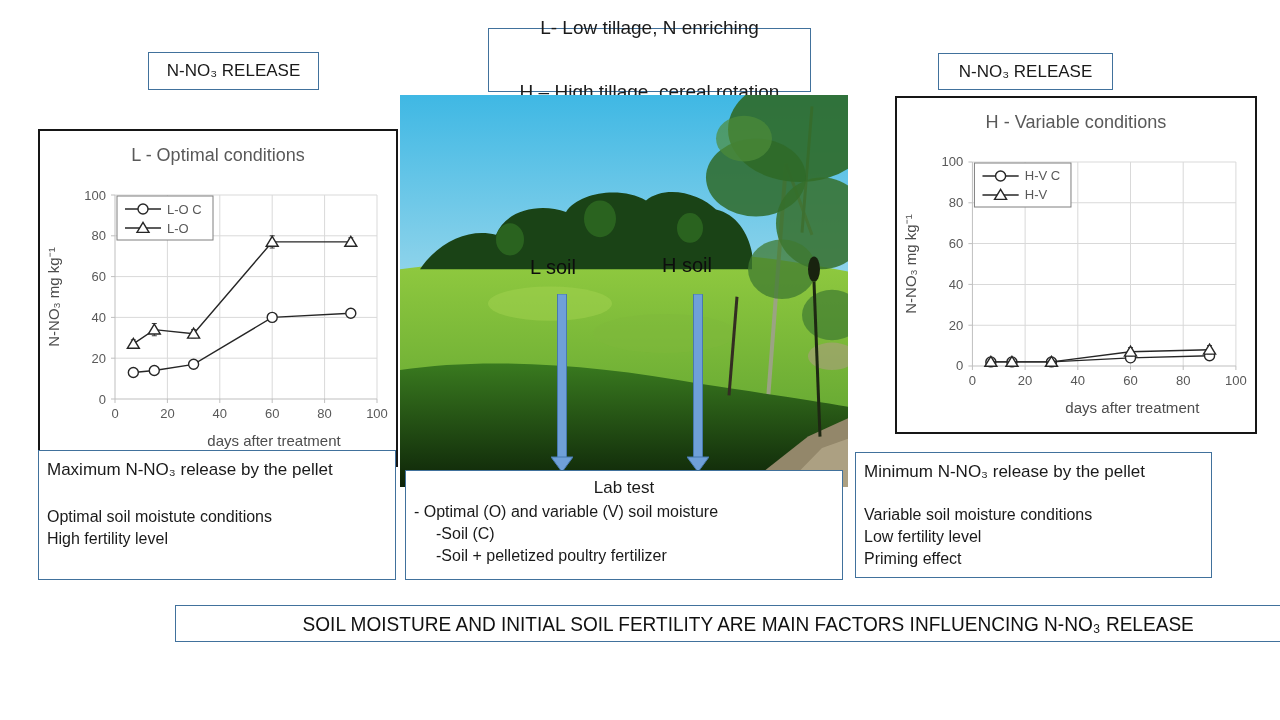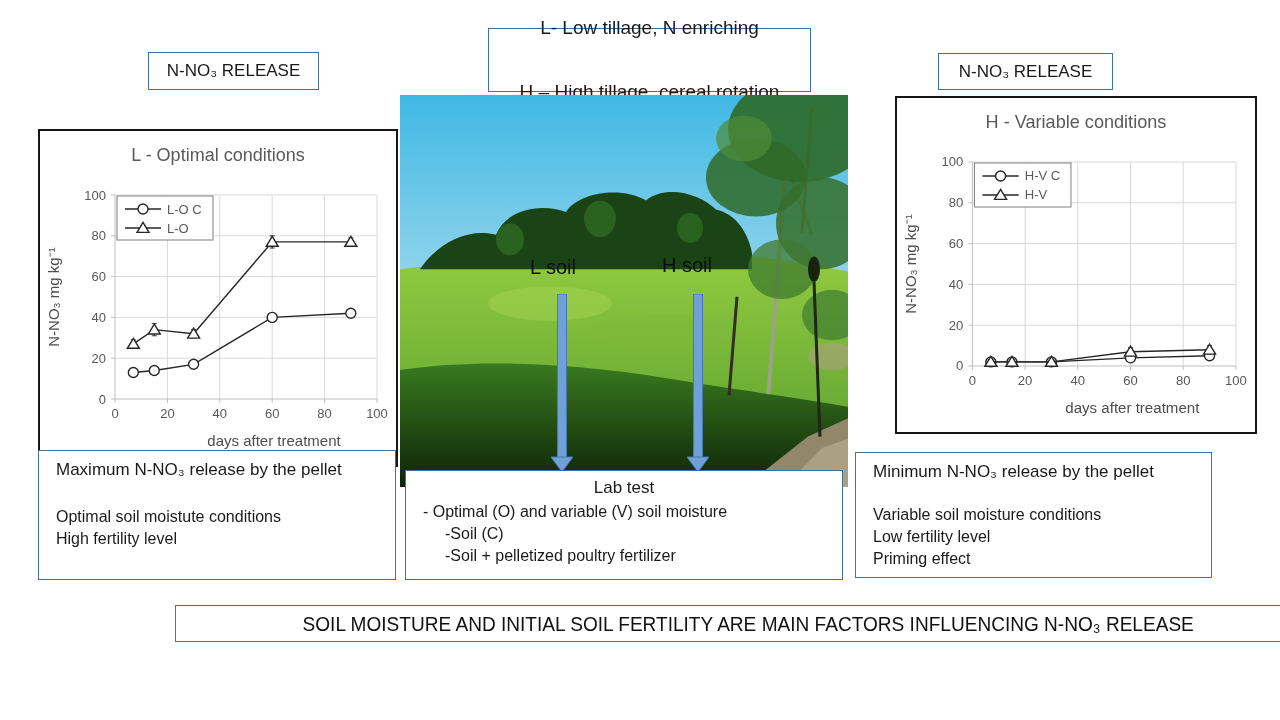--- a/index.html
+++ b/index.html
@@ -33,21 +33,21 @@
   .photo > svg{width:100%;height:100%;display:block;}
   .soil-label{position:absolute;font-size:20px;color:#0d0d0d;white-space:nowrap;}
   .soil-l{left:130px;top:161px;}
   .soil-h{left:262px;top:159px;}
 
   .flow-arrow{position:absolute;width:22px;height:178px;}
   .flow-arrow .shape{fill:var(--arrow-fill);stroke:var(--arrow-stroke);stroke-width:1;}
   .arrow-l{left:551px;top:294px;}
   .arrow-h{left:687px;top:294px;}
 
-  .text-box{padding:8px 17px;font-size:16px;line-height:22px;}
+  .text-box{padding:8px 8px;font-size:16px;line-height:22px;}
   .box-left{left:38px;top:450px;width:358px;height:130px;}
   .box-center{left:405px;top:470px;width:438px;height:110px;padding-top:6px;}
   .box-right{left:855px;top:452px;width:357px;height:126px;}
   .box-title{font-size:17px;}
   .box-title.centered{text-align:center;}
   .body-lines{margin-top:25px;}
   .body-lines.tight{margin-top:2px;}
   .indent{padding-left:22px;}
 
   .banner{

